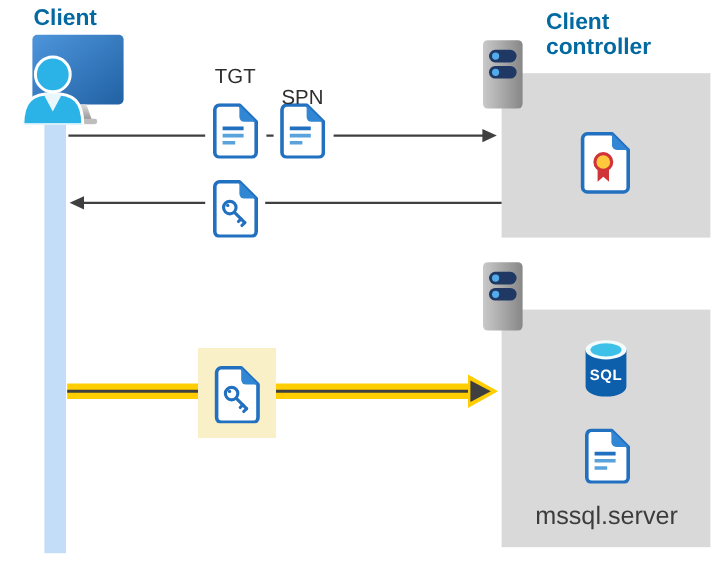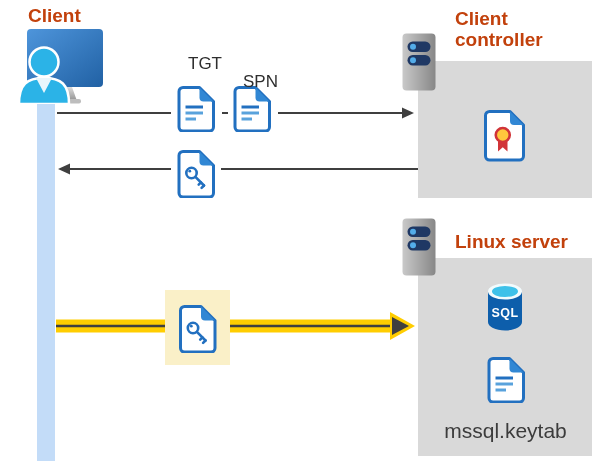--- a/index.html
+++ b/index.html
@@ -3,22 +3,22 @@
 <meta charset="utf-8">
 <style>
   html,body{margin:0;padding:0;background:#fff;}
   .canvas{position:relative;width:600px;height:468px;background:#ffffff;
           font-family:"Liberation Sans",sans-serif;overflow:hidden;}
   .abs{position:absolute;}
   .graybox{position:absolute;background:#D9D9D9;}
   .lifeline{position:absolute;background:#C3DCF8;}
   .highlight{position:absolute;background:#FAF0C8;}
   .halo{position:absolute;background:#ffffff;}
-  .heading{position:absolute;font-weight:700;font-size:19px;color:#c2410c;line-height:21px;}
-  .ticket-label{position:absolute;font-size:17px;font-weight:400;color:#2e2e2e;text-align:right;}
+  .heading{position:absolute;font-weight:700;font-size:19px;color:#0369a1;line-height:21px;}
+  .ticket-label{position:absolute;font-size:17px;font-weight:400;color:#2e2e2e;text-align:center;}
   .keytab{position:absolute;font-size:21px;font-weight:400;color:#3c3c3c;text-align:center;}
   svg{display:block;}
 </style>
 </head>
 <body>
 
 <svg width="0" height="0" style="position:absolute" aria-hidden="true">
   <defs>
     <linearGradient id="gserv" x1="0" y1="0" x2="1" y2="0">
       <stop offset="0" stop-color="#C9C9C9"></stop>
@@ -142,16 +142,15 @@
     <text x="20" y="34.5" text-anchor="middle" font-family="Liberation Sans, sans-serif" font-size="12.5" font-weight="700" fill="#ffffff" letter-spacing="0.5">SQL</text>
   </svg>
   <svg class="abs" style="left:487px;top:357px" width="38" height="46">
       <use href="#sym-doc-text"></use>
     </svg>
 
   <div class="heading" style="left:28px;top:5px">Client</div>
   <div class="ticket-label" style="left:170px;top:54px;width:52px">TGT</div>
   <div class="ticket-label" style="left:226px;top:72px;width:52px">SPN</div>
   <div class="heading" style="left:455px;top:8px;width:140px">Client controller</div>
-  <div class="heading" style="left:455px;top:231px;width:140px">Linux server</div>
-  <div class="keytab" style="left:419px;top:419px;width:173px">mssql.keytab</div>
+  <div class="keytab" style="left:419px;top:419px;width:173px">mssql.server</div>
 
 </div>
 
 </body></html>

